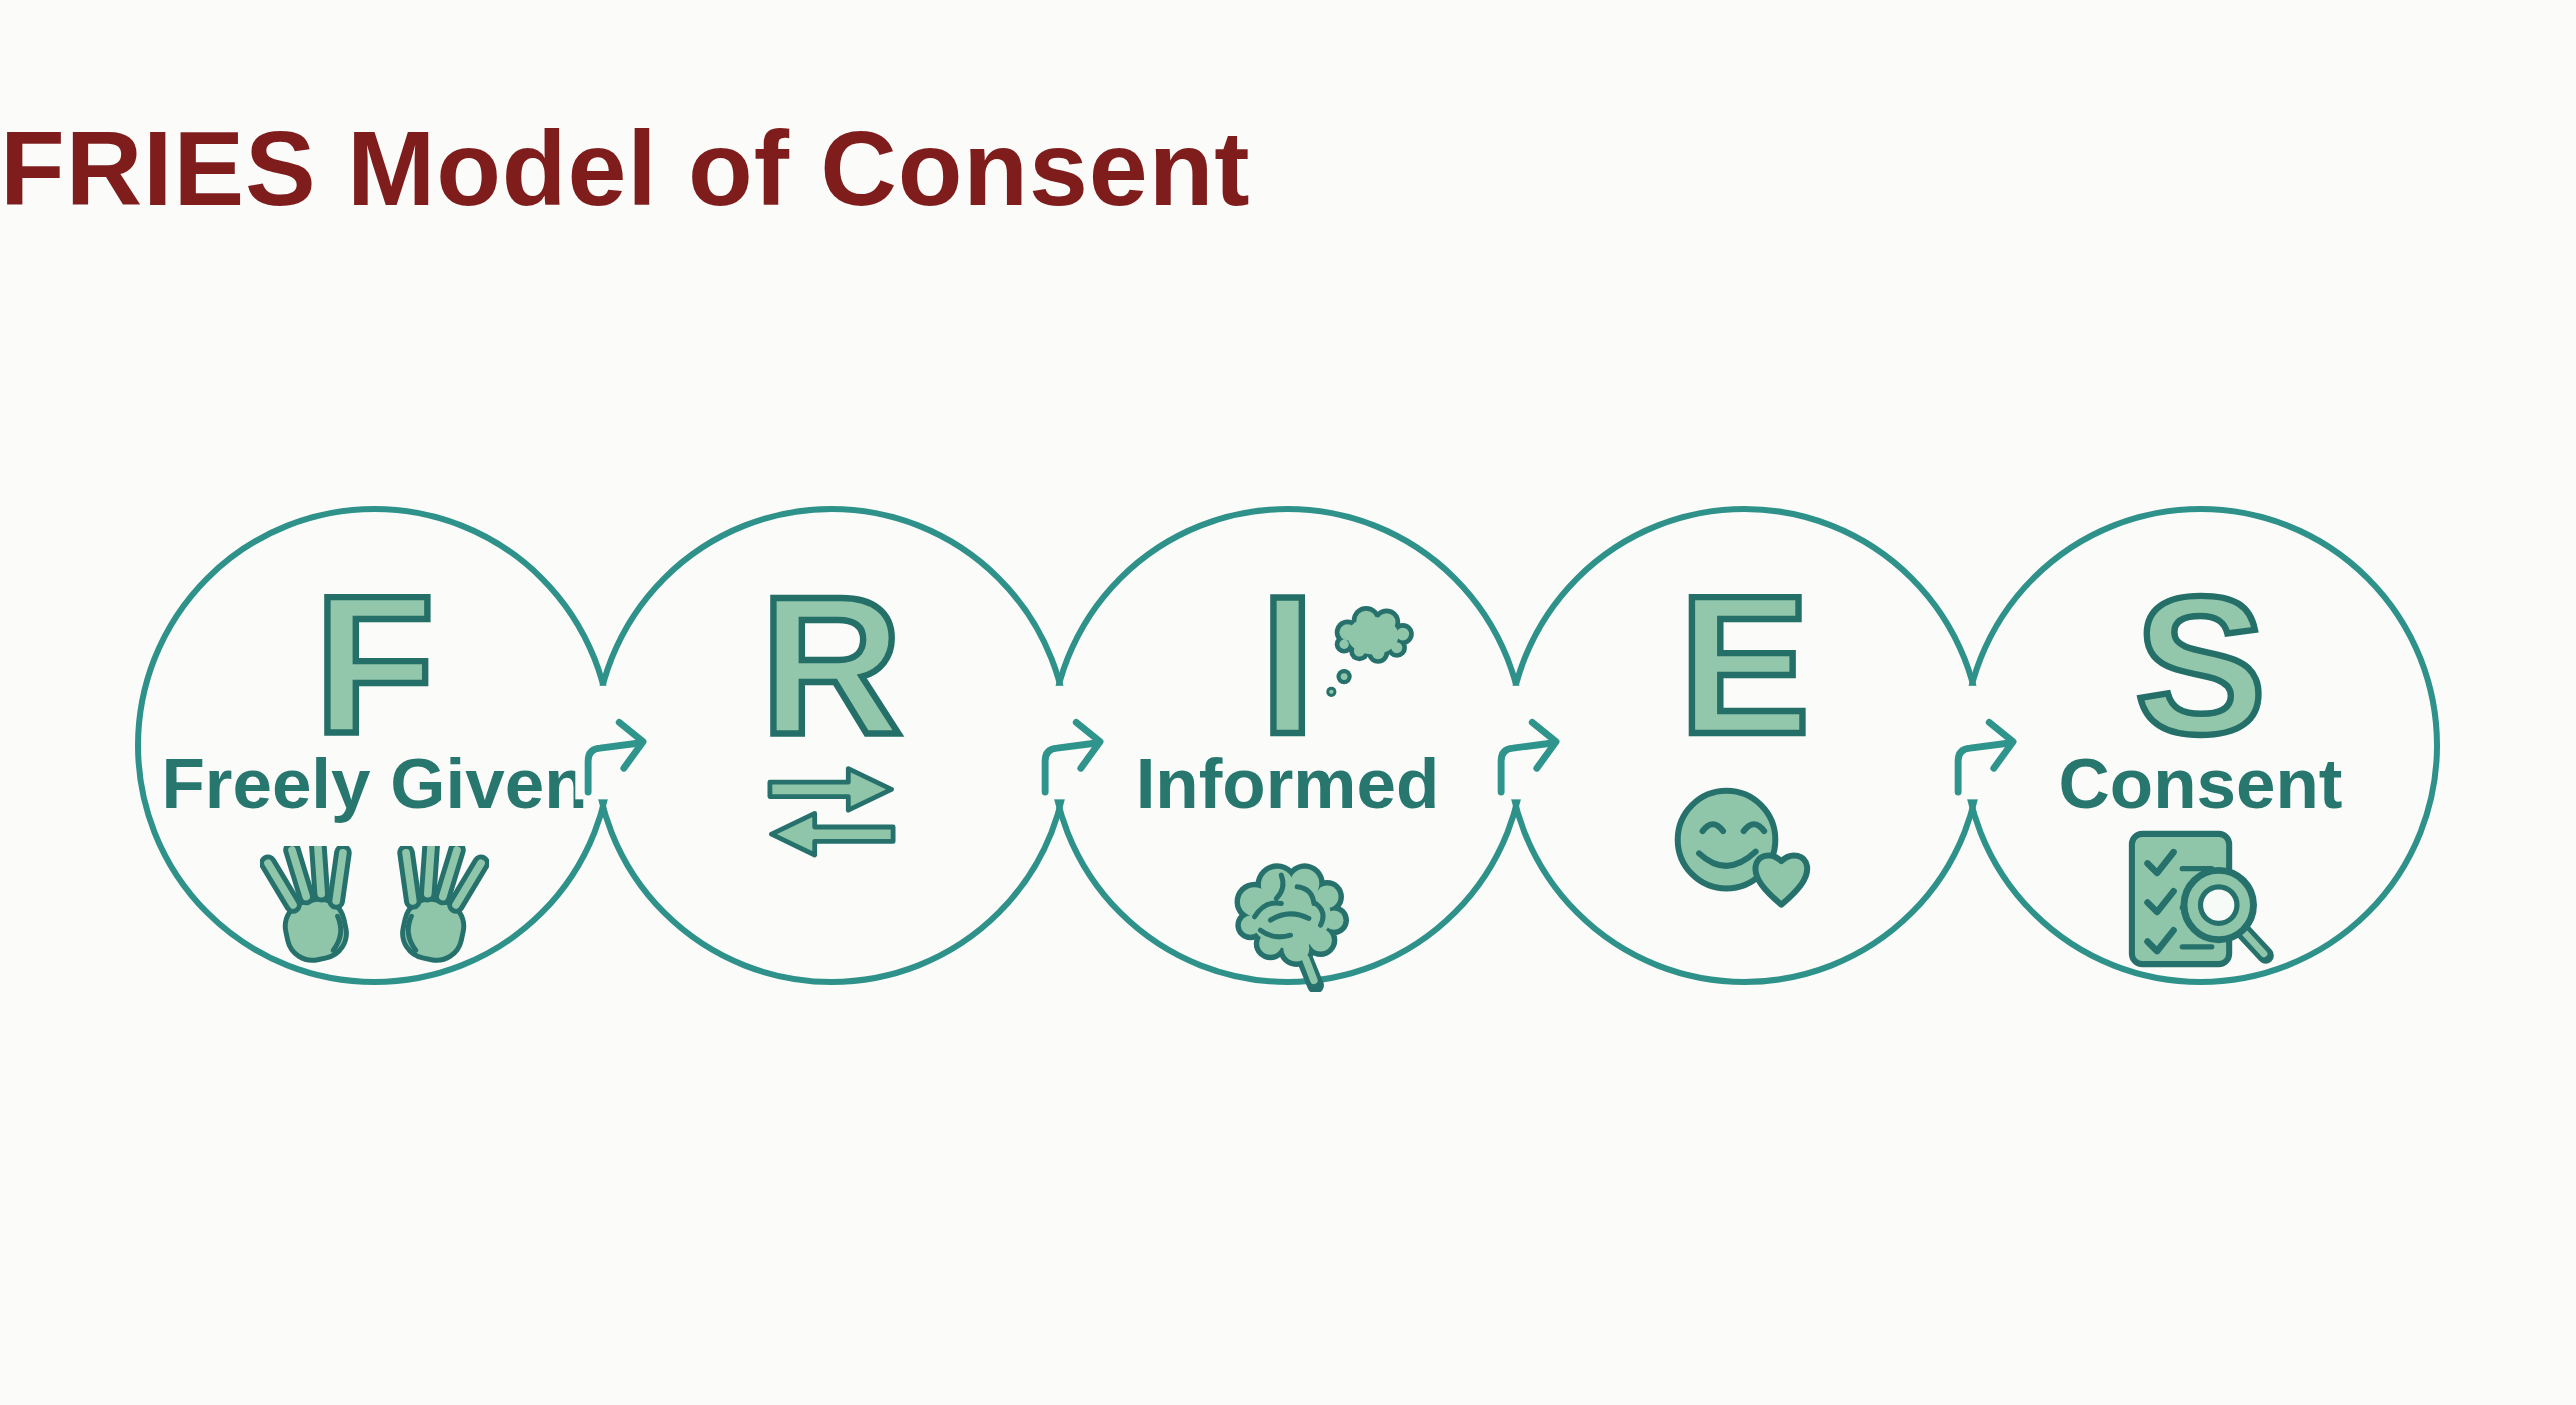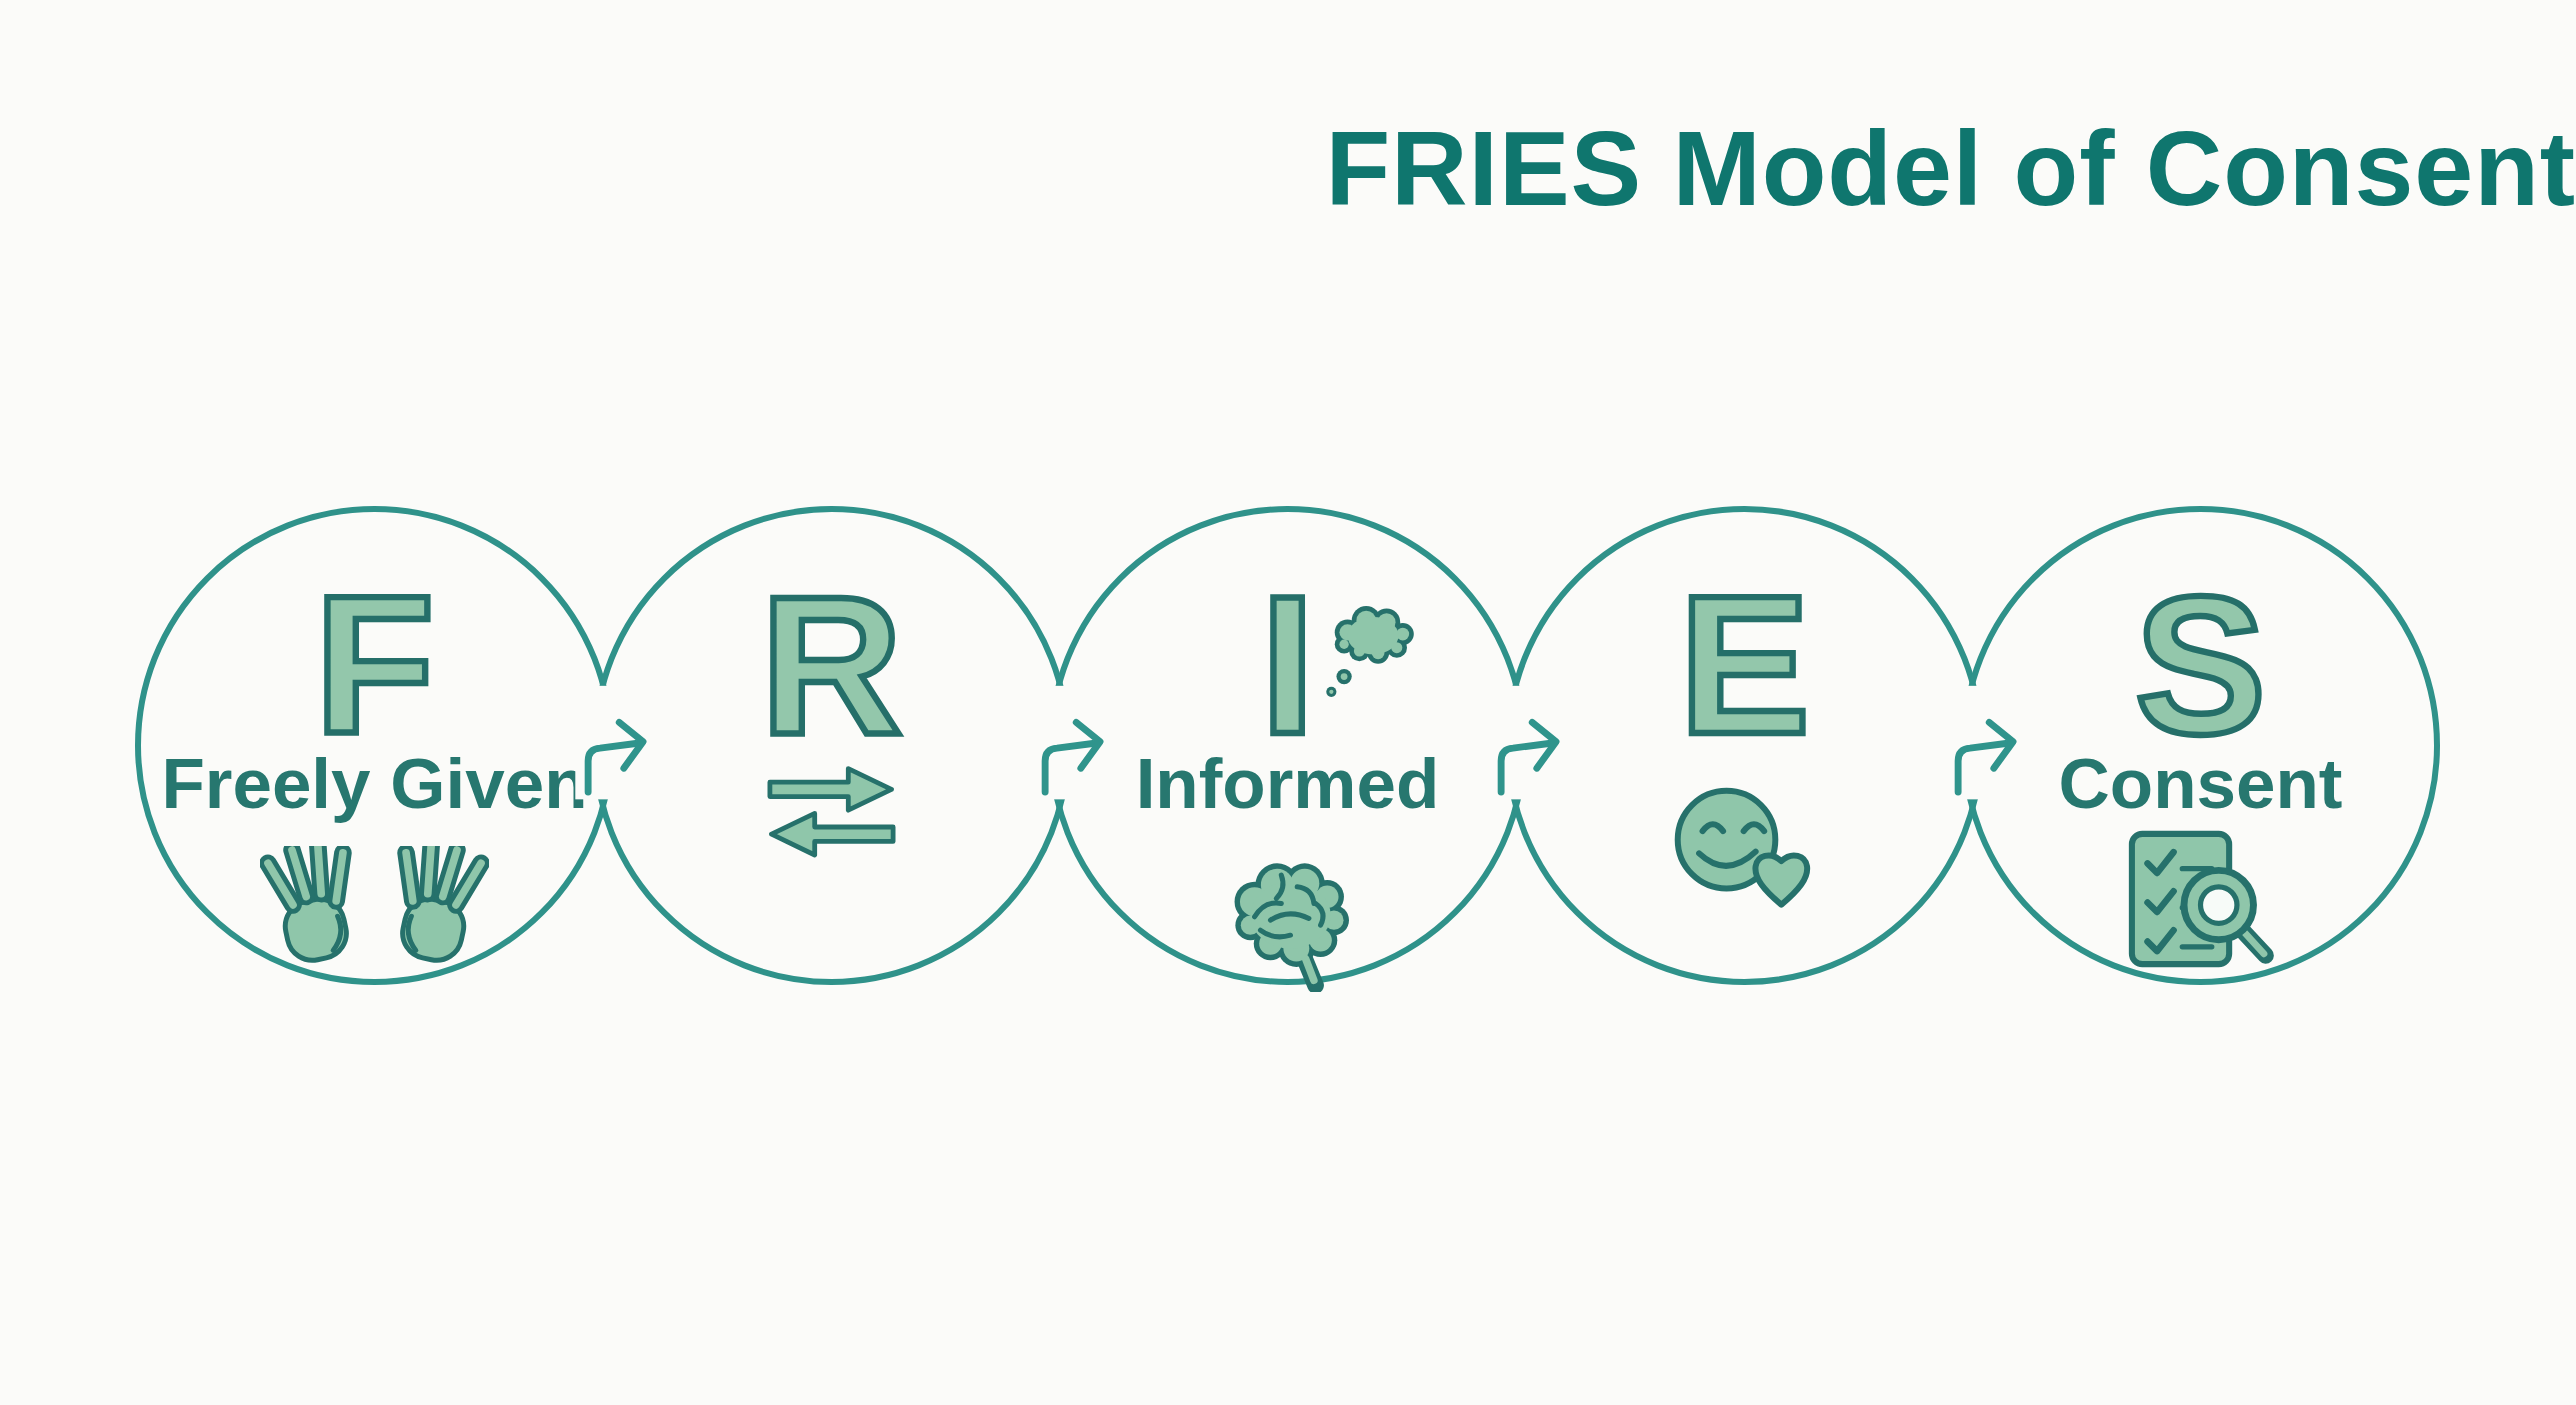--- a/index.html
+++ b/index.html
@@ -6,23 +6,23 @@
   body{
     width:2576px;height:1405px;
     background:#fbfbf9;
     font-family:"Liberation Sans", sans-serif;
     overflow:hidden;
   }
   .canvas{position:relative;width:2576px;height:1405px;background:#fbfbf9;}
 
   .title{
     position:absolute;top:108px;left:0;width:100%;
-    text-align:right;
+    text-align:left;
     font-size:106px;font-weight:700;letter-spacing:0.9px;
-    color:#0f766e;
+    color:#7f1d1d;
   }
 
   .circle{
     position:absolute;top:506px;
     width:479px;height:479px;
     border:6.4px solid #2f928a;
     border-radius:50%;
     box-sizing:border-box;
     display:flex;flex-direction:column;align-items:center;
     padding-top:78px;

